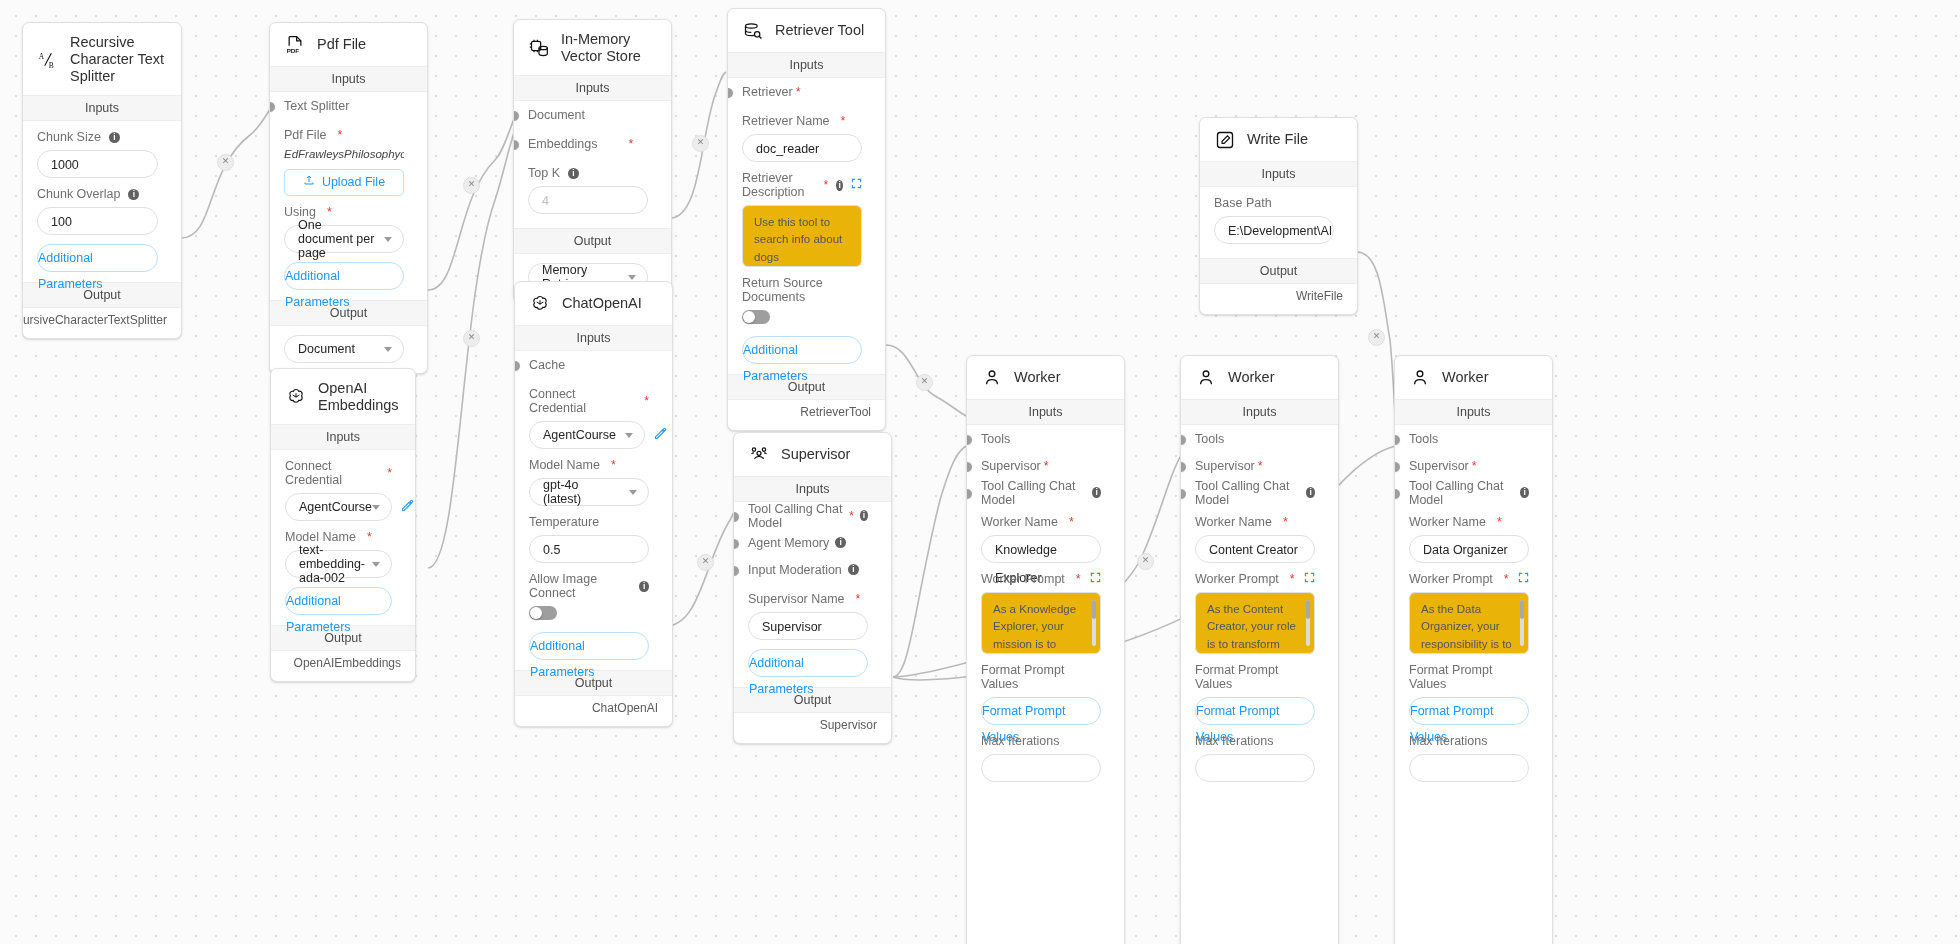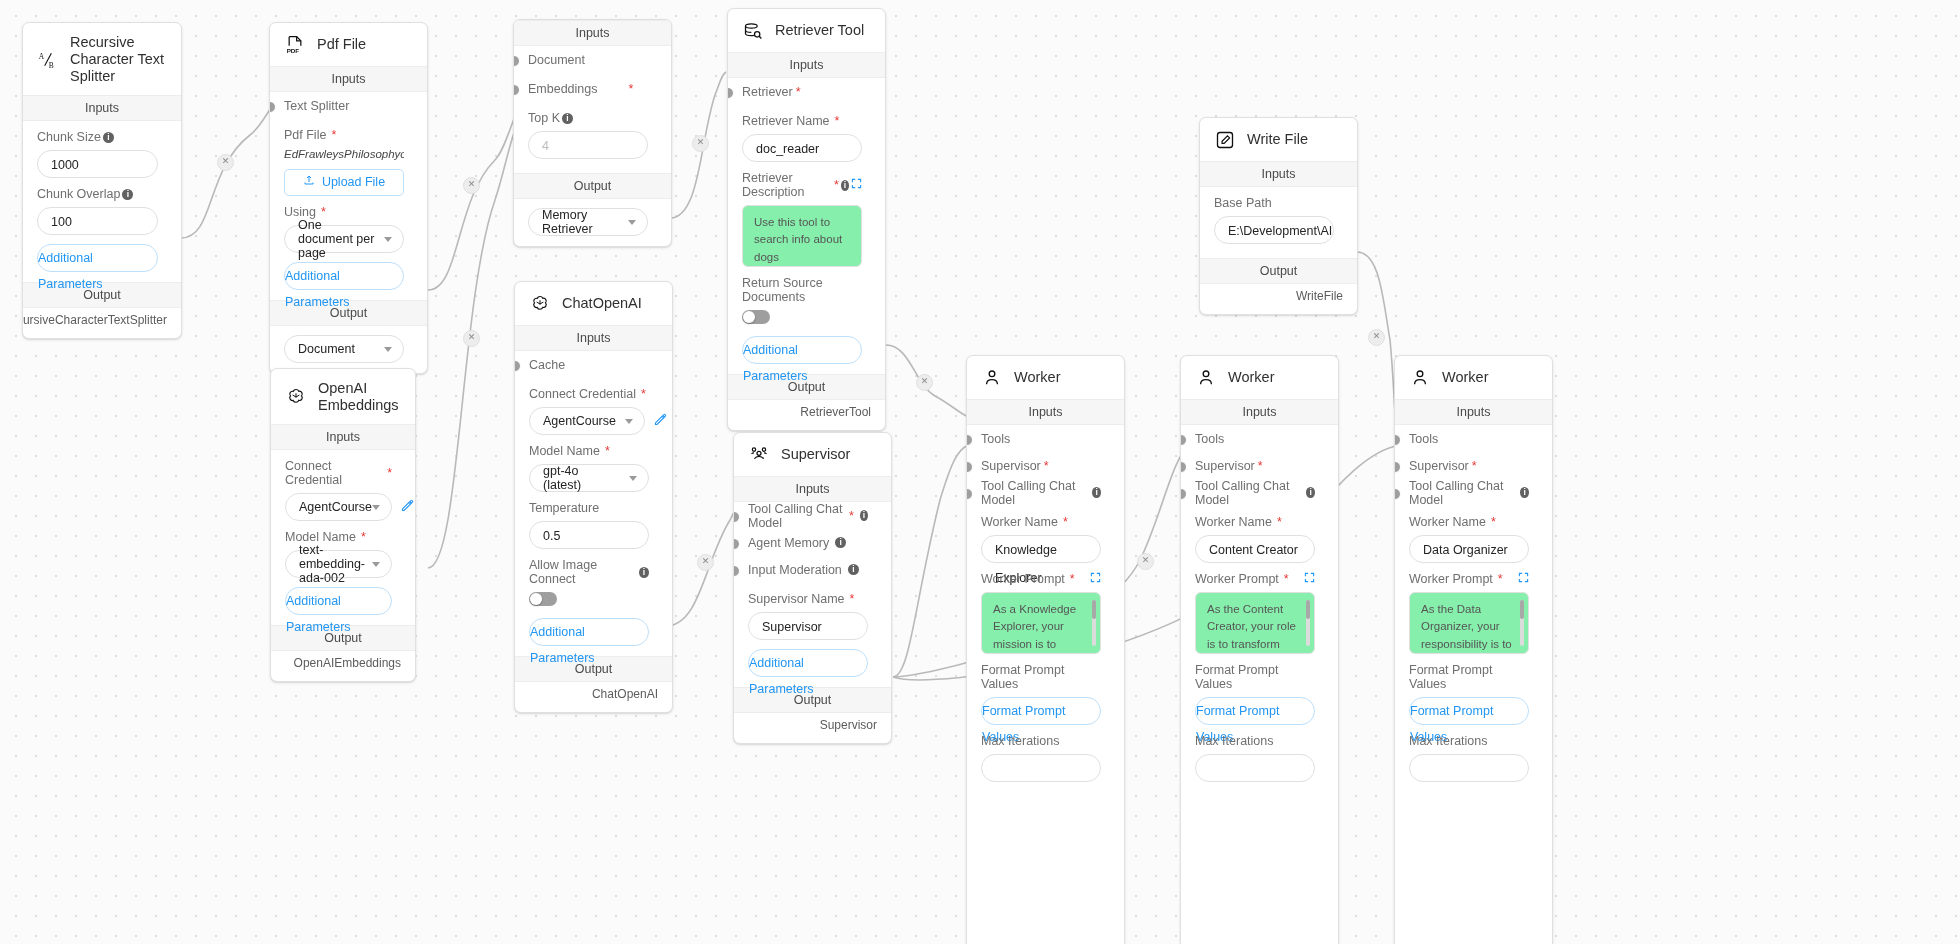--- a/index.html
+++ b/index.html
@@ -47,21 +47,21 @@
 
   .anchor-row{position:relative;height:27px;display:flex;align-items:center;}
   .anchor-label{font-size:12.5px;color:#6f6f6f;}
   .req{color:#e53935;margin-left:3px;font-size:12.5px;}
   .dot{
     position:absolute;left:-20px;top:50%;margin-top:-5px;
     width:10px;height:10px;border-radius:50%;
     background:#9e9e9e;border:1px solid #ffffff;
   }
 
-  .fld-label{font-size:12.5px;color:#6f6f6f;margin:9px 0 6px 0;display:flex;align-items:center;gap:2px;}
+  .fld-label{font-size:12.5px;color:#6f6f6f;margin:9px 0 6px 0;display:flex;align-items:center;gap:8px;}
   .info{
     display:inline-block;width:11px;height:11px;border-radius:50%;
     background:#616161;color:#fff;font-size:8.5px;line-height:11px;
     text-align:center;font-weight:bold;
   }
   .expand{margin-left:auto;color:#2196f3;font-size:12px;letter-spacing:-1px;}
 
   .input{
     border:1px solid #e0e0e0;border-radius:17px;background:#fff;
     height:28px;line-height:28px;padding:0 13px;font-size:12.5px;color:#242424;
@@ -89,21 +89,21 @@
   }
   .btn-upload{
     border:1px solid #bcdffb;border-radius:5px;background:#fff;
     height:27px;line-height:25px;text-align:center;
     color:#2196f3;font-size:12.5px;width:100%;box-sizing:border-box;
     display:flex;align-items:center;justify-content:center;gap:7px;
   }
   .filename{font-size:11.5px;font-style:italic;color:#444;margin:2px 0 9px 0;white-space:nowrap;overflow:hidden;}
 
   .textarea{
-    border:1px solid #e0e0e0;border-radius:6px;background:#86efac;
+    border:1px solid #e0e0e0;border-radius:6px;background:#eab308;
     padding:8px 11px;font-size:11.5px;color:#555;line-height:1.52;
     box-sizing:border-box;width:100%;overflow:hidden;position:relative;
   }
   .ta-scroll{position:absolute;right:4px;top:7px;bottom:7px;width:4px;border-radius:2px;background:#dcdcdc;}
   .ta-scroll i{position:absolute;left:0;top:0;width:4px;height:42%;border-radius:2px;background:#a8a8a8;display:block;}
 
   .toggle{width:28px;height:14px;border-radius:7px;background:#dfdfdf;position:relative;margin-top:3px;}
   .toggle .knob{position:absolute;left:1px;top:1px;width:12px;height:12px;border-radius:50%;background:#fff;box-shadow:0 1px 2px rgba(0,0,0,.3);}
   .toggle.on{background:#9e9e9e;}
 
@@ -225,20 +225,31 @@
     <div class="body" style="padding-top:9px;position:relative;">
       <div class="select">
         <span>Document</span>
         <span class="caret"></span>
       </div>
 
     </div>
   </div>
 
   <div class="node" style="left:513px;top:19px;width:159px;">
+    <div class="node-header">
+      <span class="node-icon">
+        <svg width="20" height="20" viewBox="0 0 24 24">
+            <rect x="3" y="4" width="11" height="11" rx="2" fill="none" stroke="#111" stroke-width="1.5"></rect>
+            <path d="M6 2v2M10 2v2M6 15v2M10 15v2M1 7h2M1 11h2" stroke="#111" stroke-width="1.4"></path>
+            <ellipse cx="17" cy="12" rx="5" ry="2" fill="none" stroke="#111" stroke-width="1.5"></ellipse>
+            <path d="M12 12v7c0 1.1 2.2 2 5 2s5-.9 5-2v-7" fill="none" stroke="#111" stroke-width="1.5"></path>
+          </svg>
+      </span>
+      <span class="node-title">In-Memory Vector Store</span>
+    </div>
     <div class="sect">Inputs</div>
     <div class="body">
       <div class="anchor-row">
         <span class="dot"></span>
         <span class="anchor-label">Document</span>
       </div>
       <div class="anchor-row" style="margin-top:2px;gap:28px;">
         <span class="dot"></span>
         <span class="anchor-label">Embeddings</span>
         <span class="req">*</span>

